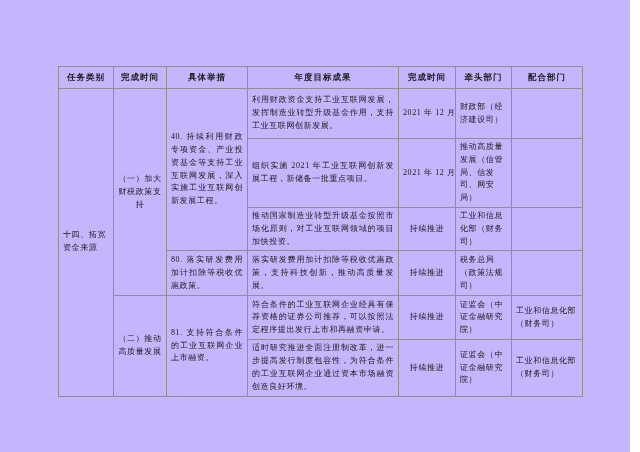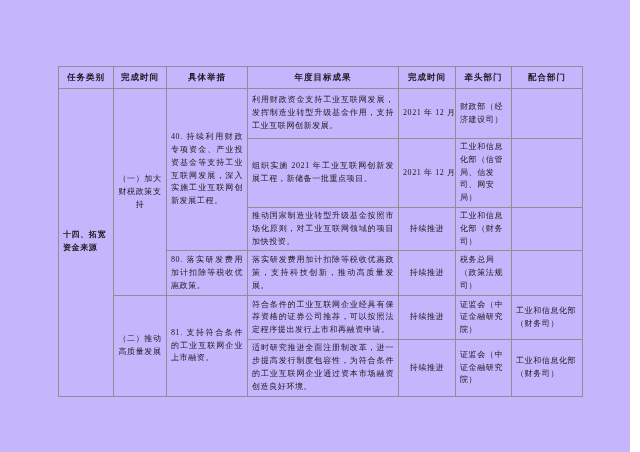--- a/index.html
+++ b/index.html
@@ -36,21 +36,21 @@
   }
   table.plan th {
     font-weight: bold;
     text-align: center;
     font-size: 8.5px;
     letter-spacing: 1px;
     height: 22px;
     padding: 2px 1px;
   }
   td.cat {
-    font-weight: bold;
+    font-weight: normal;
     text-align: left;
     padding: 2px 6px;
   }
   td.keywork {
     text-align: center;
     padding: 2px 5px;
     font-family: Liberation Mono, monospace;
   }
   td.measure, td.goal {
     text-align: justify;
@@ -107,21 +107,21 @@
         <td class="keywork" rowspan="4">（一）加大财税政策支持</td>
         <td class="measure" rowspan="3">40. 持续利用财政专项资金、产业投资基金等支持工业互联网发展，深入实施工业互联网创新发展工程。</td>
         <td class="goal">利用财政资金支持工业互联网发展，发挥制造业转型升级基金作用，支持工业互联网创新发展。</td>
         <td class="deadline">2021 年 12 月</td>
         <td class="dept">财政部（经济建设司）</td>
         <td class="dept"></td>
       </tr>
       <tr style="height:37px;">
         <td class="goal">组织实施 2021 年工业互联网创新发展工程，新储备一批重点项目。</td>
         <td class="deadline">2021 年 12 月</td>
-        <td class="dept">工业和信息化部（信管局、信发司、网安局）</td>
+        <td class="dept">推动高质量发展（信管局、信发司、网安局）</td>
         <td class="dept"></td>
       </tr>
       <tr style="height:42px;margin-top:40px;">
         <td class="goal">推动国家制造业转型升级基金按照市场化原则，对工业互联网领域的项目加快投资。</td>
         <td class="deadline">持续推进</td>
         <td class="dept">工业和信息化部（财务司）</td>
         <td class="dept"></td>
       </tr>
       <tr style="height:45px;">
         <td class="measure">80. 落实研发费用加计扣除等税收优惠政策。</td>

